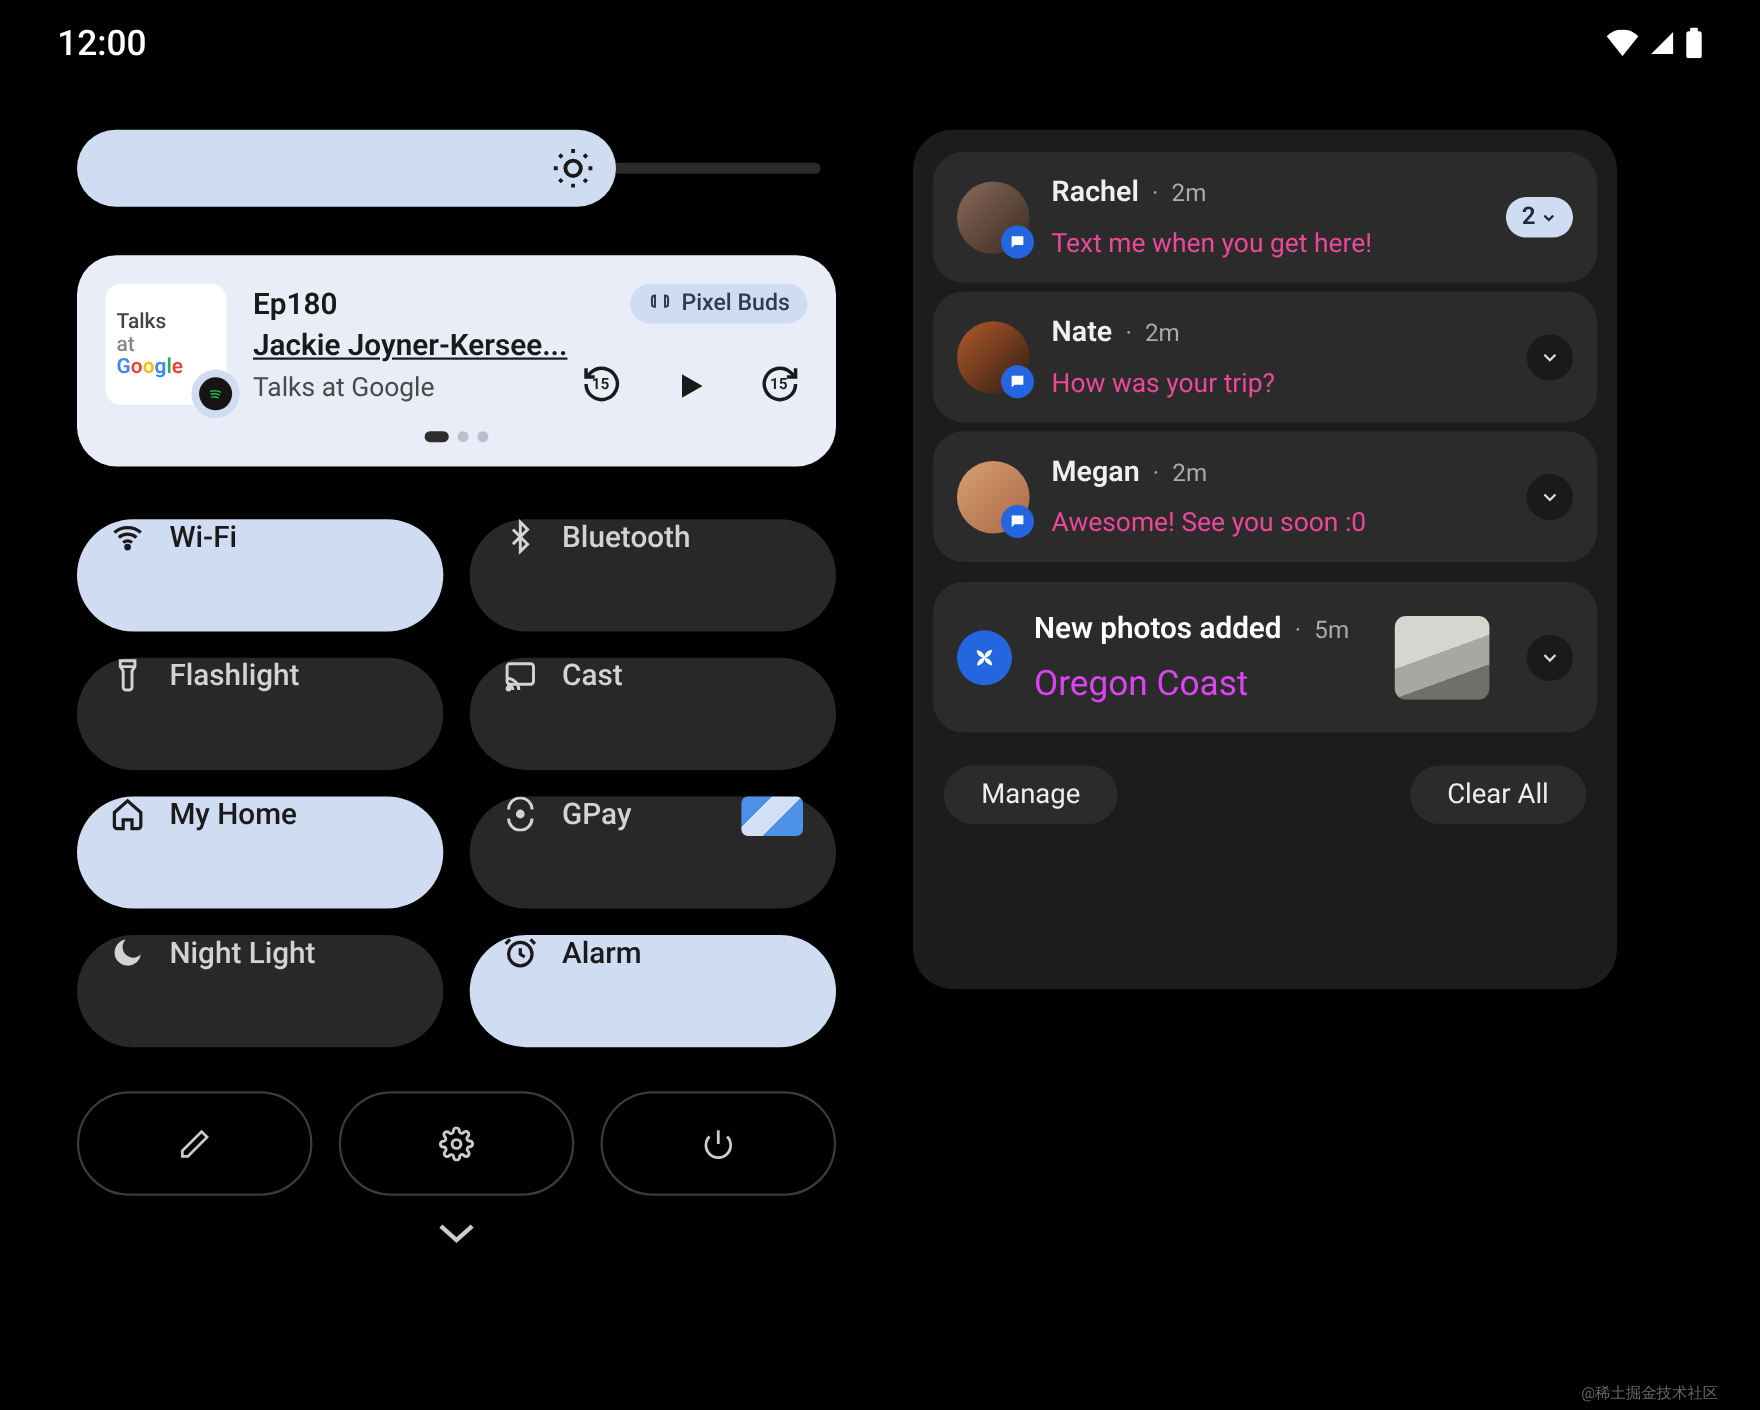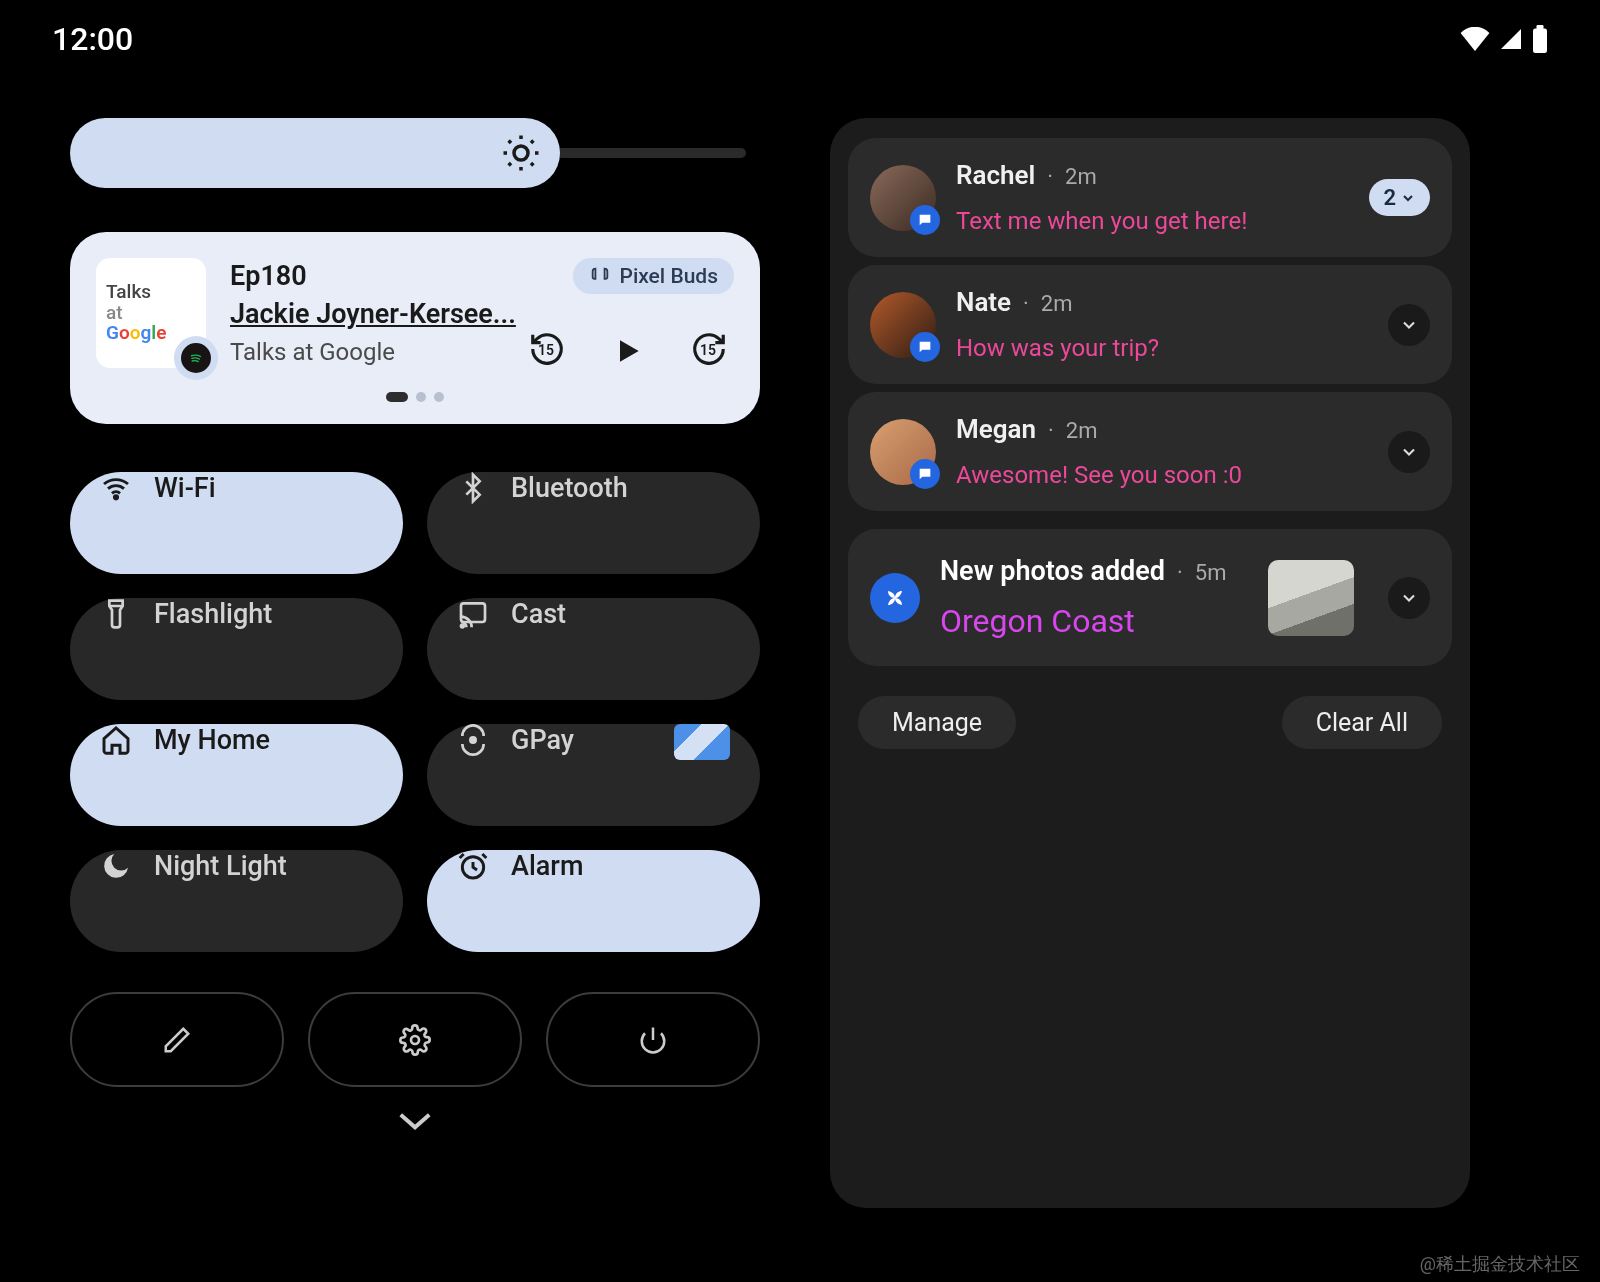--- a/index.html
+++ b/index.html
@@ -103,21 +103,21 @@
   .footer-row { display:flex; gap:24px; margin-top:40px; }
   .footer-btn {
     flex:1; height:95px; border-radius:48px;
     border:2px solid #3c3c3c; display:flex; align-items:center; justify-content:center;
   }
   .chevron-collapse { margin-top:22px; display:flex; justify-content:center; }
 
   
   .notif-panel {
     background:#1c1c1c; border-radius:36px; padding:20px 18px;
-    height:1090px;
+    height:781px;
   }
   .notif {
     background:#2b2b2b; border-radius:28px; padding:22px 22px;
     display:flex; gap:20px; align-items:center; margin-bottom:8px; position:relative;
   }
   .avatar { width:66px; height:66px; border-radius:50%; background:#777; position:relative; }
   .avatar.a1 { background: linear-gradient(135deg,#8a6a5a,#3a2a22); }
   .avatar.a2 { background: linear-gradient(135deg,#b55a2a,#2c1c14); }
   .avatar.a3 { background: linear-gradient(135deg,#d8a070,#a86848); }
   .msg-badge { position:absolute; bottom:-4px; right:-4px; width:30px; height:30px; border-radius:50%; background:#2366e0; display:flex; align-items:center; justify-content:center; }
@@ -137,21 +137,21 @@
     border-radius:20px; padding:6px 14px; font-size:22px; display:flex; align-items:center; gap:4px;
   }
   .notif.photos { margin-top:18px; padding:26px 22px; }
   .photos-icon { width:50px; height:50px; border-radius:50%; background:#2366e0; display:flex; align-items:center; justify-content:center; flex-shrink:0; }
   .photos-title { font-size:27px; font-weight:600; color:#fff; }
   .photos-sub { font-size:32px; color:#d946ef; margin-top:15px; }
   .photos-thumb { width:86px; height:76px; border-radius:10px; background:linear-gradient(160deg,#d6d6cc 0% 45%,#a8a8a0 45% 70%,#707068 70%); flex-shrink:0; filter:grayscale(0.4);}
   .notif-actions { display:flex; justify-content:space-between; padding:22px 10px 0; }
   .pill-btn { background:#2b2b2b; border-radius:30px; padding:12px 34px; font-size:25px; color:#eee; }
 
-  .watermark { position:absolute; bottom:6px; right:20px; color:#666; font-size:18px; }
+  .watermark { position:absolute; bottom:6px; right:38px; color:#666; font-size:14px; }
 </style>
 </head>
 <body>
 
 <div class="status-bar">
   <div>12:00</div>
   <div class="status-icons">
     <svg width="30" height="24" viewBox="0 0 24 20">
         <path fill="#fff" d="M12 20 L0 5 C7 -2 17 -2 24 5 Z"></path>
       </svg>

